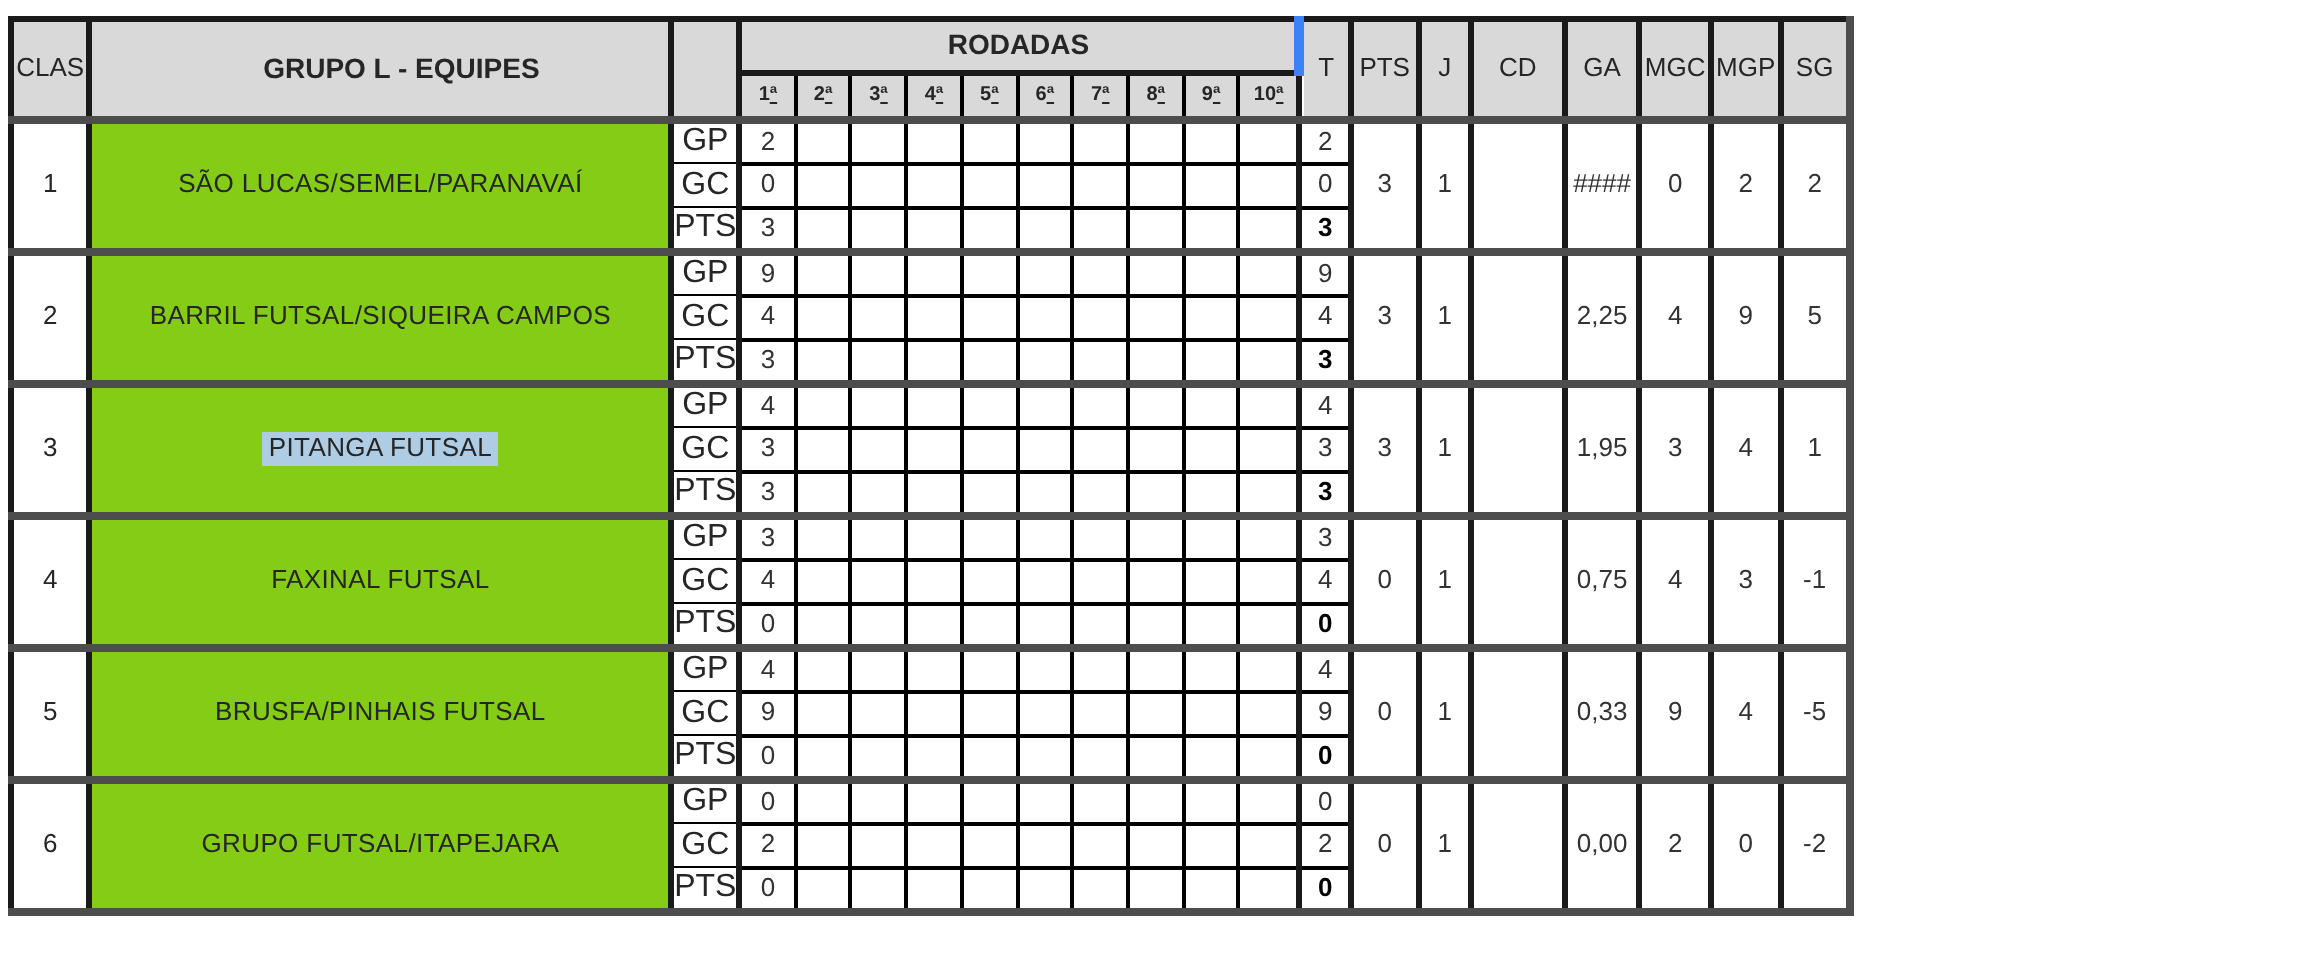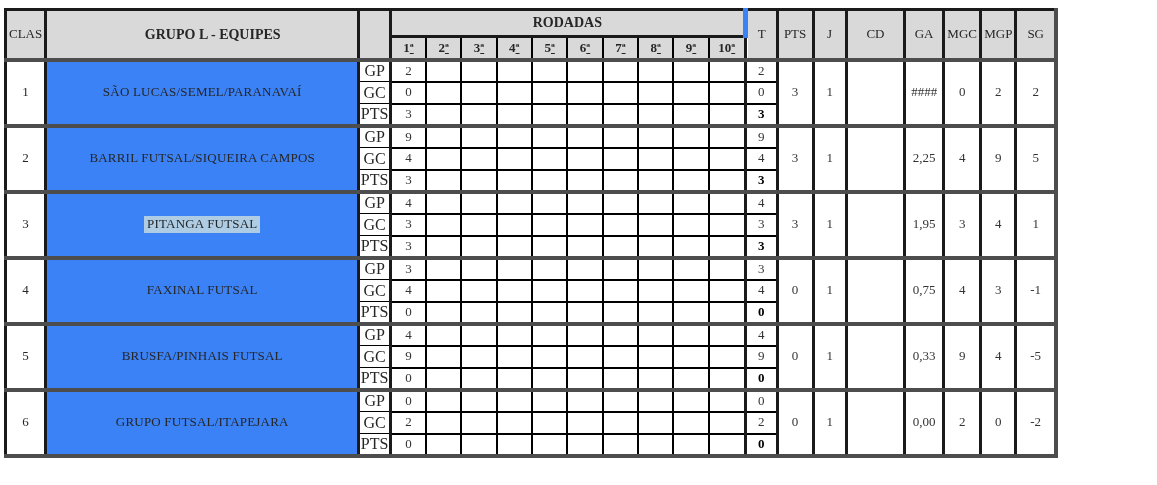--- a/index.html
+++ b/index.html
@@ -1,46 +1,46 @@
 <!DOCTYPE html>
 <html style="--header-bg: #d9d9d9; --highlight: #aecde5;"><head>
 <meta charset="utf-8">
 <style>
   html,body { margin:0; padding:0; background:#ffffff; }
   .stage {
-    position:relative; width:1058px; height:485px; background:#ffffff;
-    font-family:Liberation Serif, serif; color:#262626; overflow:hidden;
+    position:relative; width:927px; height:485px; background:#ffffff;
+    font-family:Liberation Sans, sans-serif; color:#262626; overflow:hidden;
   }
   table.sheet {
     position:absolute; left:4px; top:8px;
     border-collapse:collapse; table-layout:fixed;
     border-top:3px solid #1a1a1a; border-left:3px solid #1a1a1a;
     border-right:4px solid #4d4d4d; border-bottom:4px solid #4d4d4d;
   }
   th, td {
     padding:0; margin:0; text-align:center; vertical-align:middle;
     font-size:13px; line-height:1.1; white-space:nowrap; overflow:hidden;
   }
   
   thead th { background:var(--header-bg, #d9d9d9); font-weight:normal; color:#262626; }
   tr.h1 { height:27px; }
   tr.h2 { height:23px; }
   thead th { border-bottom:3px solid #4d4d4d; }
   .clas-h  { border-right:3px solid #1a1a1a; }
   .group-h { font-weight:bold; font-size:14px; border-right:3px solid #1a1a1a;padding-left:21px; }
   .lblh    { border-right:3px solid #1a1a1a; }
   .rodadas-h { font-weight:bold; font-size:14px; border-bottom:3px solid #1a1a1a; border-right:5px solid #3b82f6; }
-  .rh { font-weight:bold; font-size:13px; border:2px solid #000; border-bottom:3px solid #333; }
+  .rh { font-weight:bold; font-size:10px; border:2px solid #000; border-bottom:3px solid #333; }
   .rh .ord { text-decoration:underline; }
   .sth { border-left:3px solid #1a1a1a; border-right:3px solid #1a1a1a; }
   
   tbody tr { height:22px; }
   tbody tr.first td { border-top:4px solid #4d4d4d; }
   td.clas { border-right:3px solid #1a1a1a; font-size:13px; background:#fff; }
-  td.team { border-right:3px solid #1a1a1a; border-left:3px solid #1a1a1a; background:#3b82f6; }
+  td.team { border-right:3px solid #1a1a1a; border-left:3px solid #1a1a1a; background:#84cc16; }
   .tname  { display:inline-block; padding:1px 3px; font-size:13px; letter-spacing:.2px; }
   .tname.hl { background:var(--highlight, #aecde5); }
   td.lbl {
     font-size:16px; background:#fff;
     border-top:1px solid #000; border-bottom:1px solid #000; border-right:3px solid #1a1a1a;
   }
   td.rd  { border:2px solid #000; background:#fff; color:#333; }
   td.tc  { border:2px solid #000; border-left:3px solid #1a1a1a; border-right:3px solid #1a1a1a; background:#fff; color:#333; }
   tr.last td.tc { font-weight:bold; color:#000; }
   td.st  { border-left:3px solid #1a1a1a; border-right:3px solid #1a1a1a; background:#fff; color:#333; }

